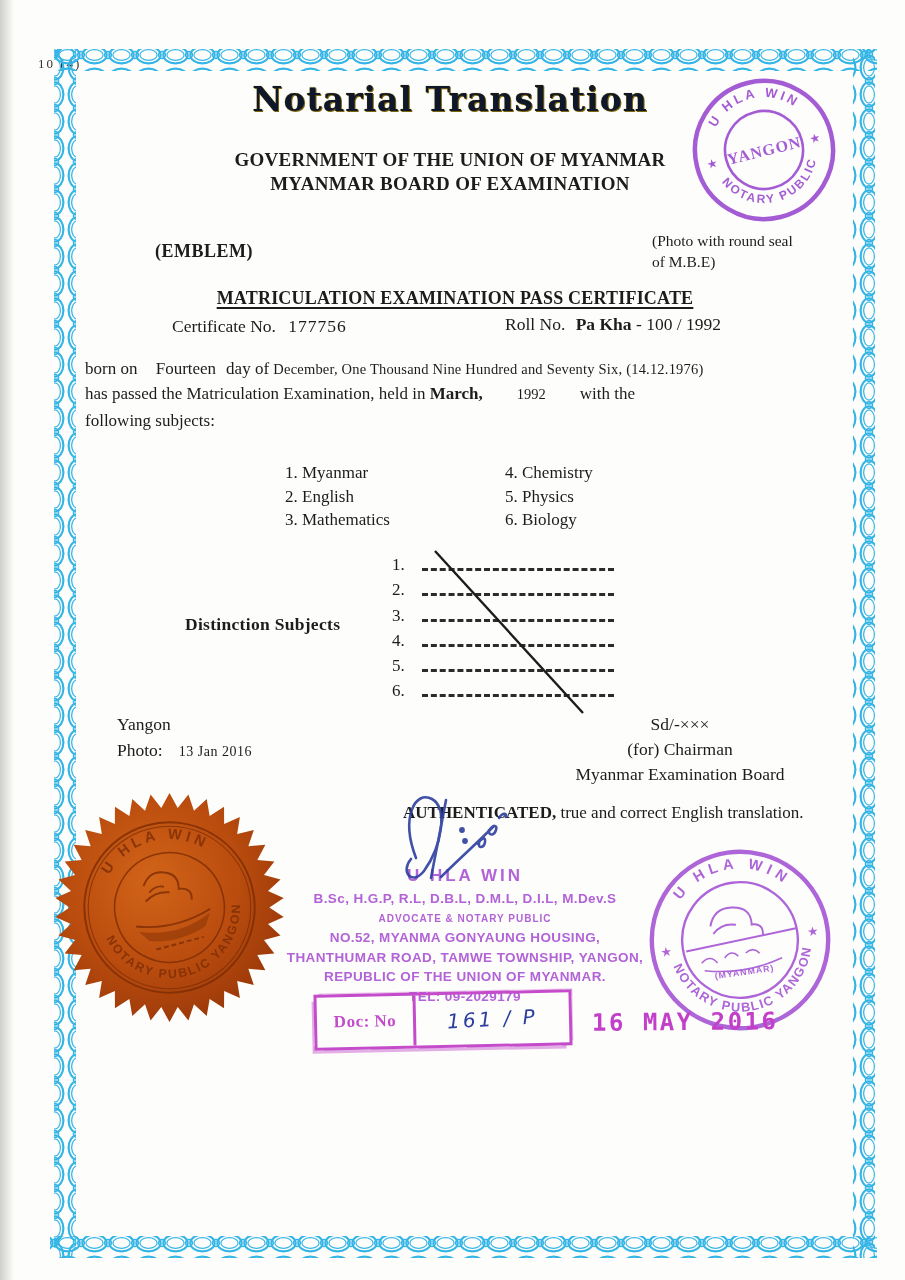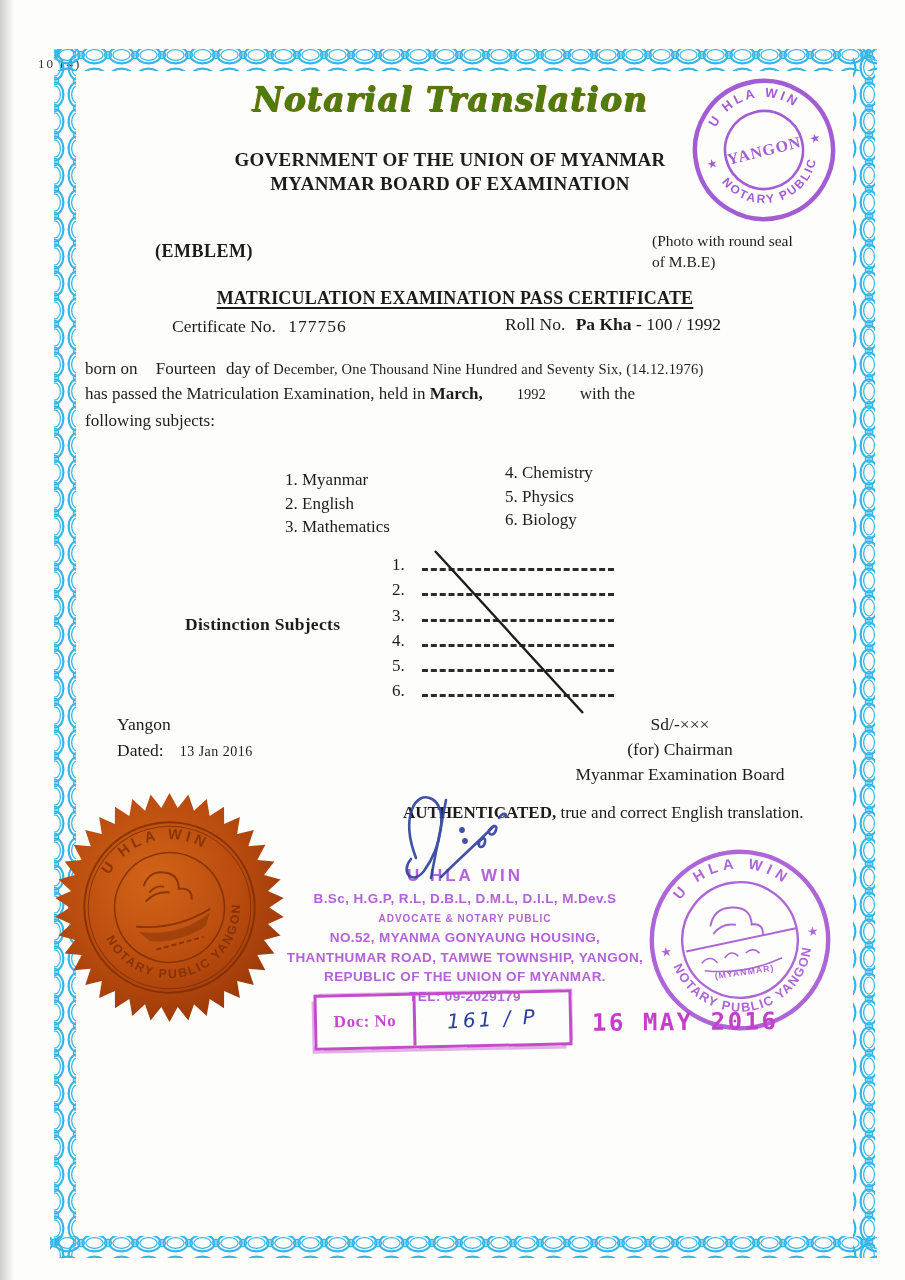--- a/index.html
+++ b/index.html
@@ -11,22 +11,22 @@
   .page::before{content:"";position:absolute;left:0;top:0;width:14px;height:100%;
     background:linear-gradient(90deg,#cfcfcb,rgba(255,255,255,0));z-index:5;pointer-events:none;}
   .abs{position:absolute;}
 
   .corner-note{left:38px;top:56px;font-size:13px;color:#333;letter-spacing:2px;}
 
   .border-frame{left:0;top:0;z-index:1;}
 
   .doc-title{
     left:210px;top:80px;width:480px;text-align:center;
-    font-family:"DejaVu Serif", serif;font-style:italic;font-weight:bold;
-    font-size:33px;color:#4d7c0f;letter-spacing:1px;
+    font-family:"DejaVu Serif", serif;font-weight:bold;
+    font-size:33px;color:#0f172a;letter-spacing:1px;
     text-shadow:1px 1px 0 #7e650a, 0 0 1px #9a7d06;
   }
 
   .gov-block{left:150px;top:148px;width:600px;text-align:center;
     font-weight:bold;font-size:19px;line-height:24px;letter-spacing:.3px;}
   .emblem{left:155px;top:241px;width:520px;text-align:left;font-weight:bold;font-size:18px;letter-spacing:.5px;}
   .photo-note{left:652px;top:230px;width:175px;font-size:15.5px;line-height:21px;}
 
   .cert-title{left:145px;top:288px;width:620px;text-align:center;font-weight:bold;font-size:18px;
     letter-spacing:.2px;text-decoration:underline;text-decoration-thickness:2px;text-underline-offset:3px;}
@@ -34,21 +34,21 @@
   .cert-no .val{letter-spacing:1px;}
   .roll-no{left:505px;top:314px;font-size:17.5px;}
 
   .body-par{left:85px;top:357px;width:716px;font-size:17px;line-height:24.5px;}
   .body-par .fill{font-size:14.5px;letter-spacing:.2px;}
   .name-fill{font-size:14.5px;letter-spacing:.8px;margin:0 10px;}
   .sp-l{margin-left:14px;} .sp-r{margin-right:10px;}
   .bold{font-weight:bold;}
   .year-fill{font-size:14.5px;margin:0 34px;}
 
-  .subjects-left{left:285px;top:461px;font-size:17px;line-height:23.5px;margin-top:7px;}
+  .subjects-left{left:285px;top:461px;font-size:17px;line-height:23.5px;}
   .subjects-right{left:505px;top:461px;font-size:17px;line-height:23.5px;}
 
   .dist-label{left:185px;top:614px;font-weight:bold;font-size:17.5px;letter-spacing:.3px;}
   .dist-rows{left:392px;top:550px;}
   .dist-row{display:flex;height:25.2px;align-items:flex-end;}
   .dist-num{font-size:17px;width:30px;}
   .dist-line{width:192px;border-bottom:3px dashed #2b2b2b;margin-bottom:4px;}
   .dist-strike{left:425px;top:543px;}
 
   .place-line{left:117px;top:714px;font-size:17.5px;}
@@ -205,21 +205,21 @@
         <span class="dist-num">6.</span>
         <span class="dist-line"></span>
       </div>
   </div>
   <svg class="abs dist-strike" width="170" height="180">
     <line x1="10" y1="8" x2="158" y2="170" stroke="#1c1c1c" stroke-width="2.4"></line>
   </svg>
 
   <div class="abs place-line">Yangon</div>
   <div class="abs dated-line">
-    <span>Dated:</span><span class="d">13  Jan 2016</span>
+    <span>Photo:</span><span class="d">13  Jan 2016</span>
   </div>
   <div class="abs sign-block">
     <div>Sd/-×××</div>
     <div>(for) Chairman</div>
     <div>Myanmar Examination Board</div>
   </div>
 
   <div class="abs auth-line">
     <span class="bold">AUTHENTICATED,</span><span> true and correct English translation.</span>
   </div>

